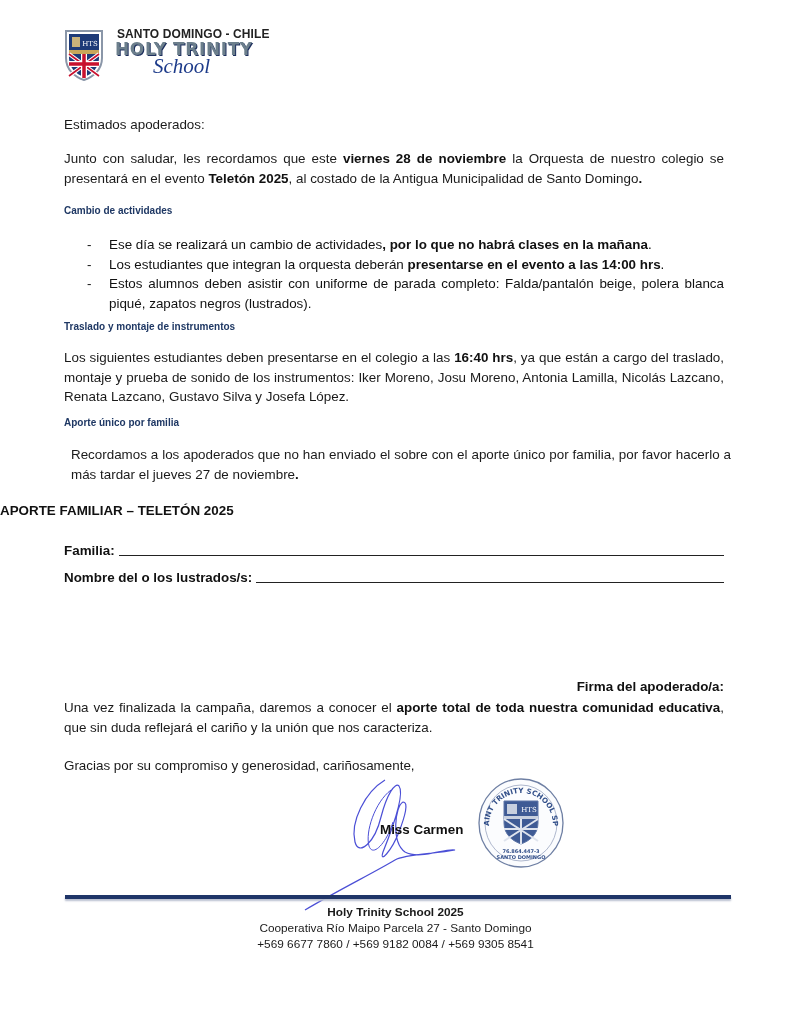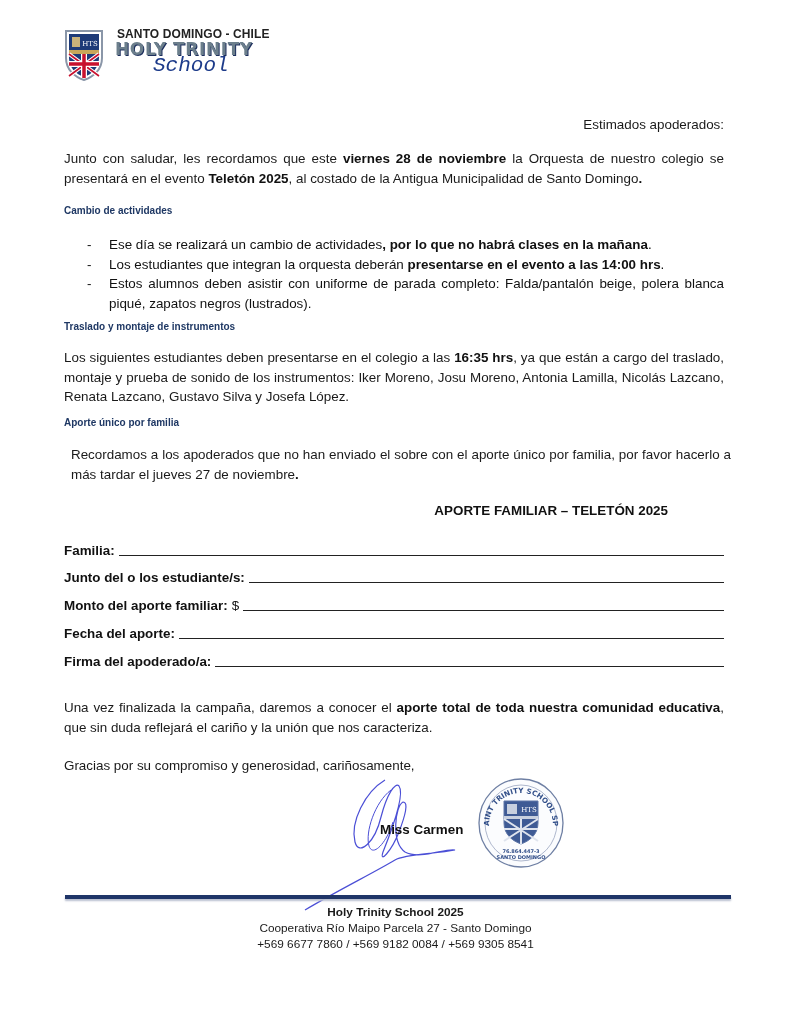--- a/index.html
+++ b/index.html
@@ -6,34 +6,34 @@
   body { width: 791px; height: 1023px; position: relative; overflow: hidden;
          font-family: "Liberation Sans", sans-serif; color: #111; }
   .page { position: absolute; left: 0; top: 0; width: 791px; height: 1023px; }
 
   
   .crest { position: absolute; left: 63px; top: 28px; width: 42px; height: 54px; }
   .brand { position: absolute; left: 115px; top: 26px; width: 170px; height: 56px; }
   .brand-top { position: absolute; left: 2px; top: 1px; font-size: 12px; font-weight: bold; color: #222; letter-spacing: 0.1px; white-space: nowrap; }
   .brand-main { position: absolute; left: 0px; top: 13px; font-family: "DejaVu Sans", sans-serif; font-weight: bold; font-size: 17px; color: #6c7f8c; letter-spacing: 0.6px;
                 text-shadow: 1px 1px 0 #1d2f5e; white-space: nowrap; }
-  .brand-script { position: absolute; left: 38px; top: 28px; font-family: Liberation Mono, monospace; font-style: italic; font-size: 21px; color: #1d3b8a; white-space: nowrap; }
+  .brand-script { position: absolute; left: 38px; top: 28px; font-family: Liberation Serif, serif; font-style: italic; font-size: 21px; color: #1d3b8a; white-space: nowrap; }
   .date-line { position: absolute; right: 67px; top: 43px; font-size: 13.5px; font-weight: bold; color: #111; white-space: nowrap; }
 
   
   .txt { position: absolute; left: 64px; width: 660px; font-size: 13.4px; line-height: 19.5px; color: #1a1a1a; }
   .justify { text-align: justify; text-align-last: left; }
   .heading { position: absolute; left: 64px; font-size: 10px; font-weight: bold; color: #1f3864; }
   b { font-weight: bold; color: #111; }
 
   ul.dash { list-style: none; margin: 0; padding: 0; position: absolute; left: 87px; width: 637px; font-size: 13.4px; line-height: 19.5px; }
   ul.dash li { position: relative; padding-left: 22px; text-align: justify; }
   ul.dash li .bullet { position: absolute; left: 0; top: 0; }
 
-  .form-title { position: absolute; left: 0; width: 668px; text-align: right; top: 503px; font-size: 13.4px; font-weight: bold; color: #111; }
+  .form-title { position: absolute; left: 0; width: 668px; text-align: left; top: 503px; font-size: 13.4px; font-weight: bold; color: #111; }
   .form-row { position: absolute; left: 64px; width: 660px; height: 20px; display: flex; align-items: flex-end; font-size: 13.4px; }
   .form-label { font-weight: bold; white-space: nowrap; color: #111; margin-top: 30px; }
   .form-prefix { margin-left: 4px; white-space: nowrap; }
   .form-line { flex: 1; border-bottom: 1px solid #222; margin-left: 4px; height: 14px; margin-bottom: 2px; }
 
   
   .signature { position: absolute; left: 295px; top: 772px; width: 180px; height: 140px; }
   .signer { position: absolute; left: 380px; top: 822px; font-size: 13.4px; font-weight: bold; color: #111; }
   .stamp { position: absolute; left: 477px; top: 777px; width: 88px; height: 92px; }
 
@@ -60,21 +60,21 @@
     <path d="M21 26 V50 M6 36 H36" stroke="#c8102e" stroke-width="3.5"></path>
   </svg>
 
   <div class="brand">
     <div class="brand-top">SANTO DOMINGO - CHILE</div>
     <div class="brand-main">HOLY TRINITY</div>
     <div class="brand-script">School</div>
   </div>
 
 
-  <div class="txt" style="top:115px;text-align:right;">Estimados apoderados:</div>
+  <div class="txt" style="top:115px;">Estimados apoderados:</div>
 
   <div class="txt justify" style="top:149px;">
     <span>Junto con saludar, les recordamos que este </span><b>viernes 28 de noviembre</b><span> la Orquesta de nuestro colegio se presentará en el evento </span><b>Teletón 2025</b><span>, al costado de la Antigua Municipalidad de Santo Domingo</span><b>.</b>
   </div>
 
   <div class="heading" style="top:205px;">Cambio de actividades</div>
   <ul class="dash" style="top:235px;">
     <li>
       <span class="bullet">-</span>
       <span>Ese día se realizará un cambio de actividades</span><b>, por lo que </b><b>no habrá clases en la mañana</b><span>.</span>
@@ -84,48 +84,39 @@
       <span>Los estudiantes que integran la orquesta deberán </span><b>presentarse en el evento a las 14:00 hrs</b><span>.</span>
     </li>
     <li>
       <span class="bullet">-</span>
       <span>Estos alumnos deben asistir con uniforme de parada completo: Falda/pantalón beige, polera blanca piqué, zapatos negros (lustrados).</span>
     </li>
   </ul>
 
   <div class="heading" style="top:321px;">Traslado y montaje de instrumentos</div>
   <div class="txt justify" style="top:348px;">
-    <span>Los siguientes estudiantes deben presentarse en el colegio a las </span><b>16:35 hrs</b><span>, ya que están a cargo del traslado, montaje y prueba de sonido de los instrumentos: Iker Moreno, Josu Moreno, Antonia Lamilla, Nicolás Lazcano, Renata Lazcano, Gustavo Silva y Josefa López.</span>
+    <span>Los siguientes estudiantes deben presentarse en el colegio a las </span><b>16:40 hrs</b><span>, ya que están a cargo del traslado, montaje y prueba de sonido de los instrumentos: Iker Moreno, Josu Moreno, Antonia Lamilla, Nicolás Lazcano, Renata Lazcano, Gustavo Silva y Josefa López.</span>
   </div>
 
   <div class="heading" style="top:417px;">Aporte único por familia</div>
   <div class="txt justify" style="top:445px;margin-left:7px;">
     <span>Recordamos a los apoderados que no han enviado el sobre con el aporte único por familia, por favor hacerlo a más tardar el jueves 27 de noviembre</span><b>.</b>
   </div>
 
   <div class="form-title">APORTE FAMILIAR – TELETÓN 2025</div>
 
   <div class="form-row" style="top:538px;">
     <span class="form-label">Familia:</span>
     <span class="form-line"></span>
   </div>
   <div class="form-row" style="top:565px;">
-    <span class="form-label">Junto del o los estudiante/s:</span>
+    <span class="form-label">Nombre del o los lustrados/s:</span>
     <span class="form-line"></span>
   </div>
-  <div class="form-row" style="top:593px;">
-    <span class="form-label">Monto del aporte familiar:</span>
-    <span class="form-prefix">$</span>
-    <span class="form-line"></span>
-  </div>
-  <div class="form-row" style="top:621px;">
-    <span class="form-label">Fecha del aporte:</span>
-    <span class="form-line"></span>
-  </div>
-  <div class="form-row" style="top:649px;">
+  <div class="form-row" style="top:649px;flex-direction:column;">
     <span class="form-label">Firma del apoderado/a:</span>
     <span class="form-line"></span>
   </div>
 
   <div class="txt" style="top:756px;">Gracias por su compromiso y generosidad, cariñosamente,</div>
 
   <div class="txt justify" style="top:698px;">
     <span>Una vez finalizada la campaña, daremos a conocer el </span><b>aporte total de toda nuestra comunidad educativa</b><span>, que sin duda reflejará el cariño y la unión que nos caracteriza.</span>
   </div>
 

